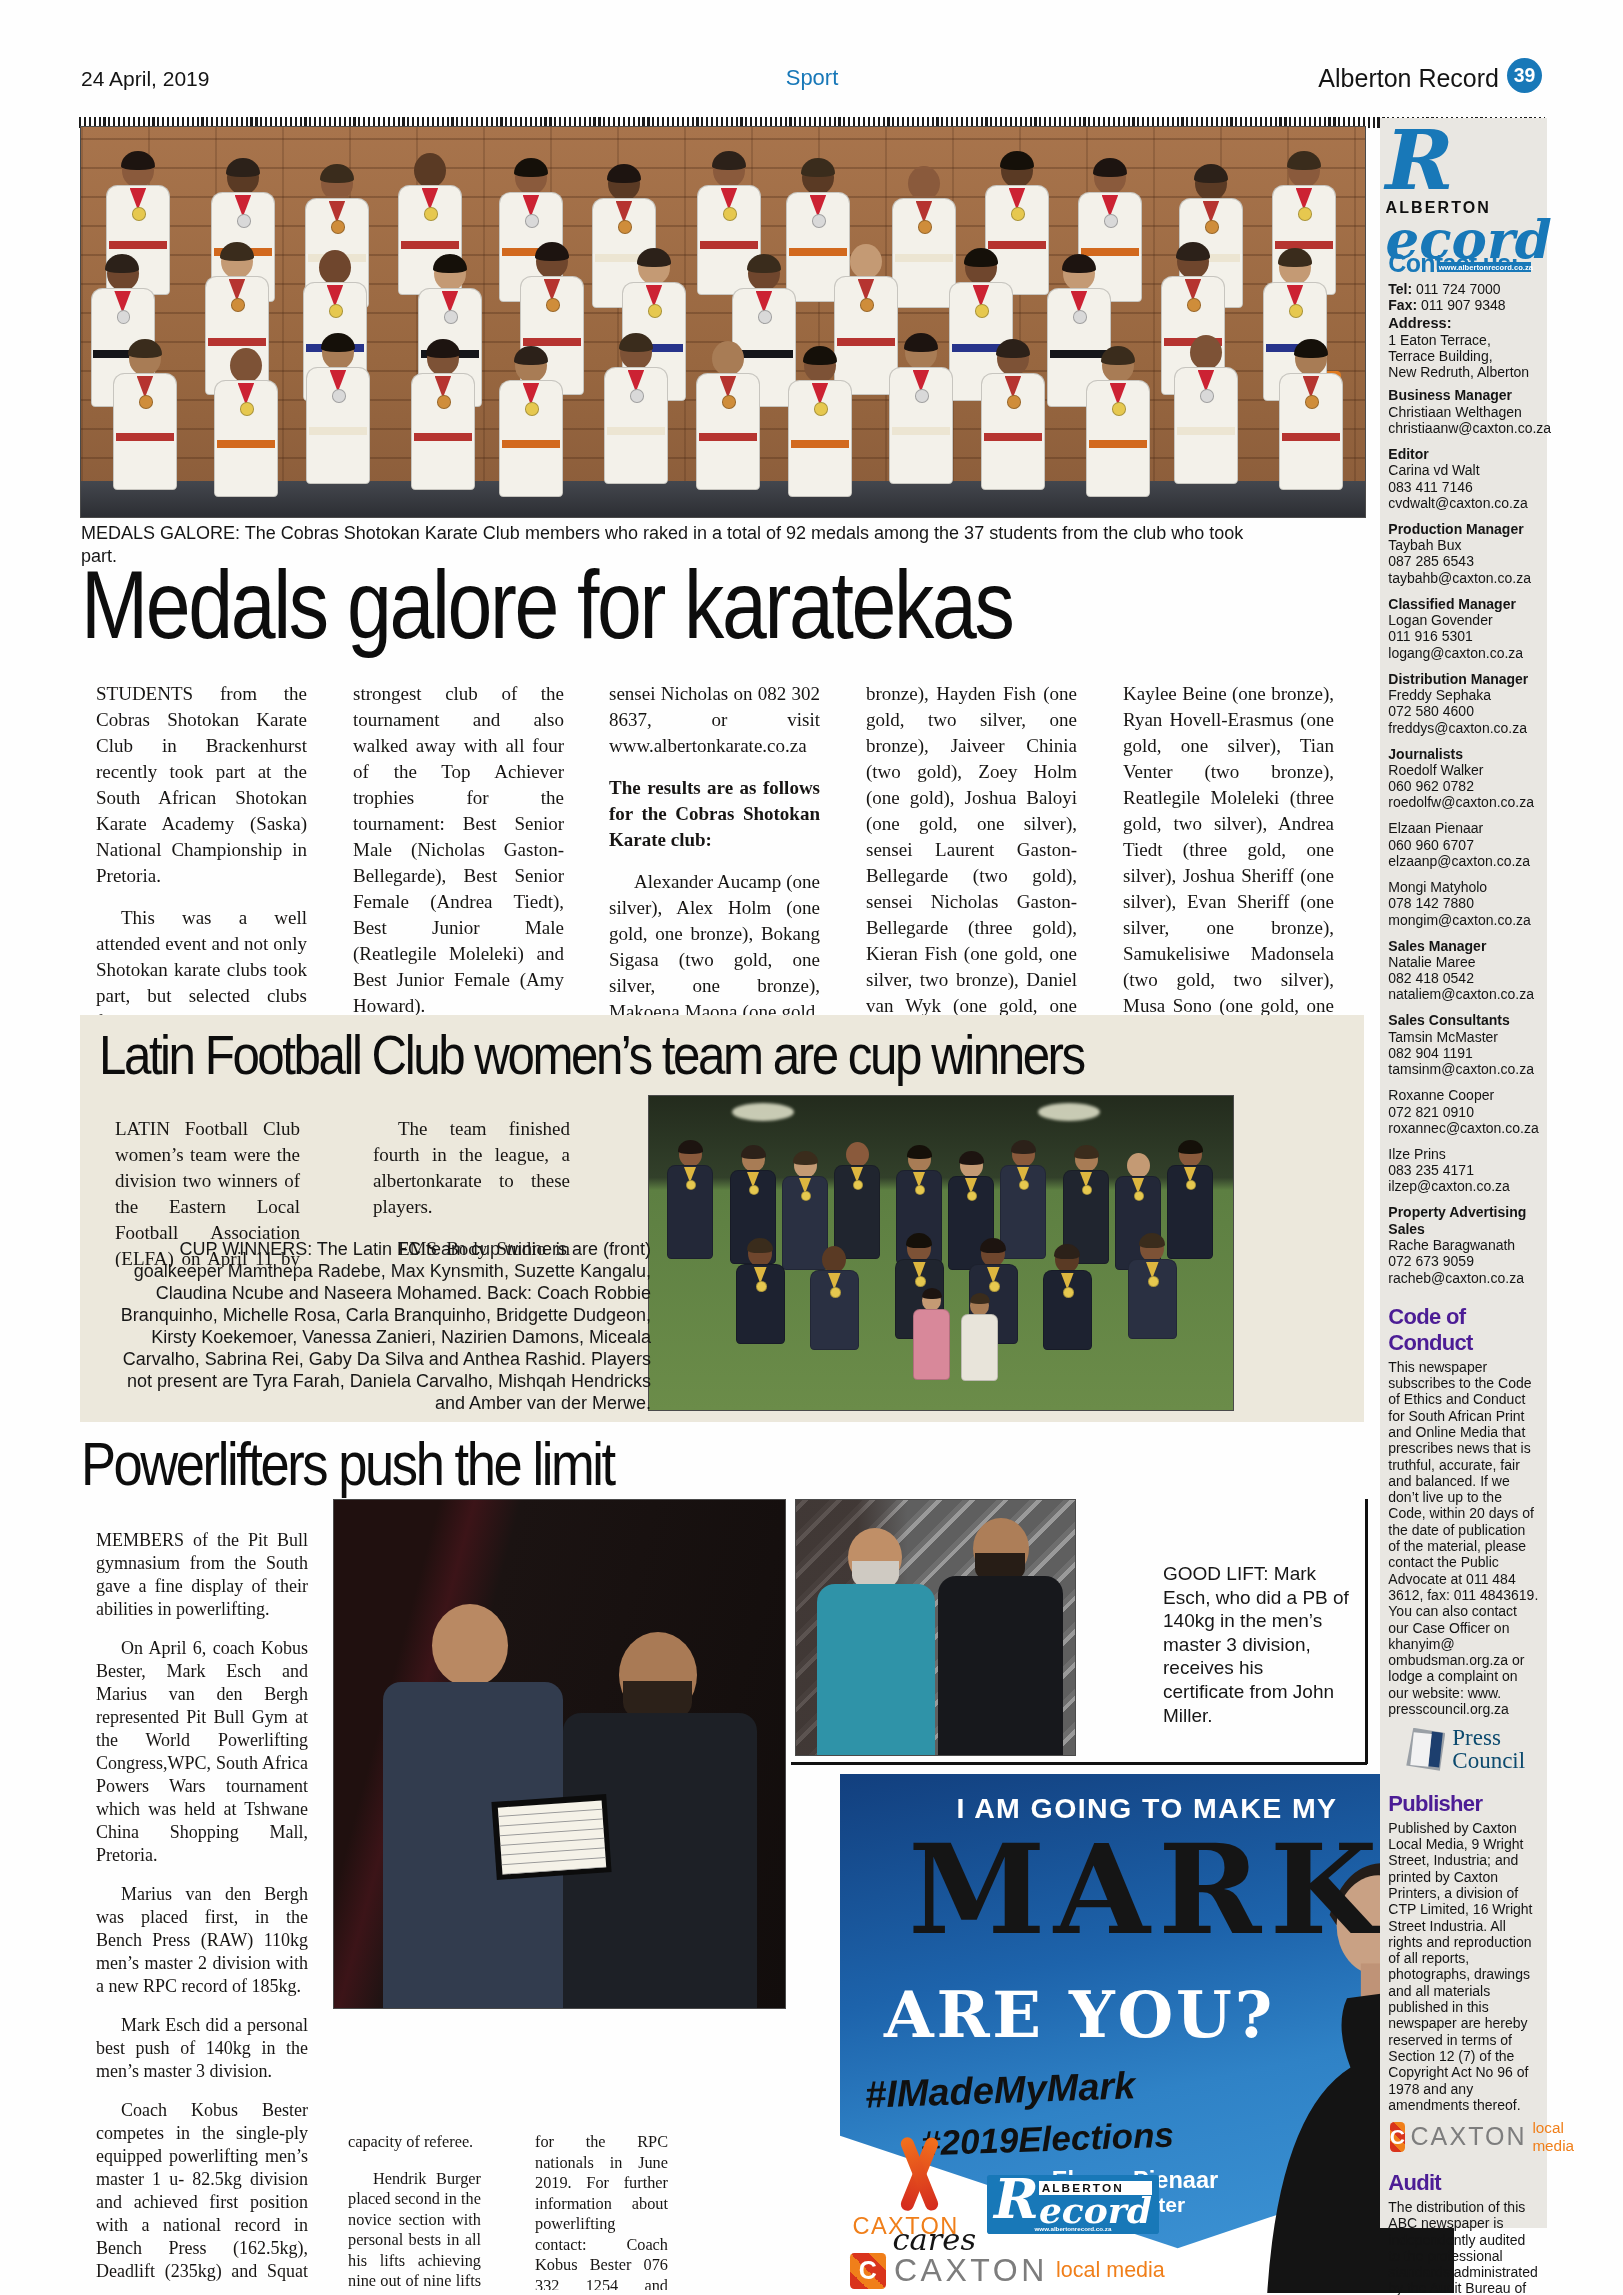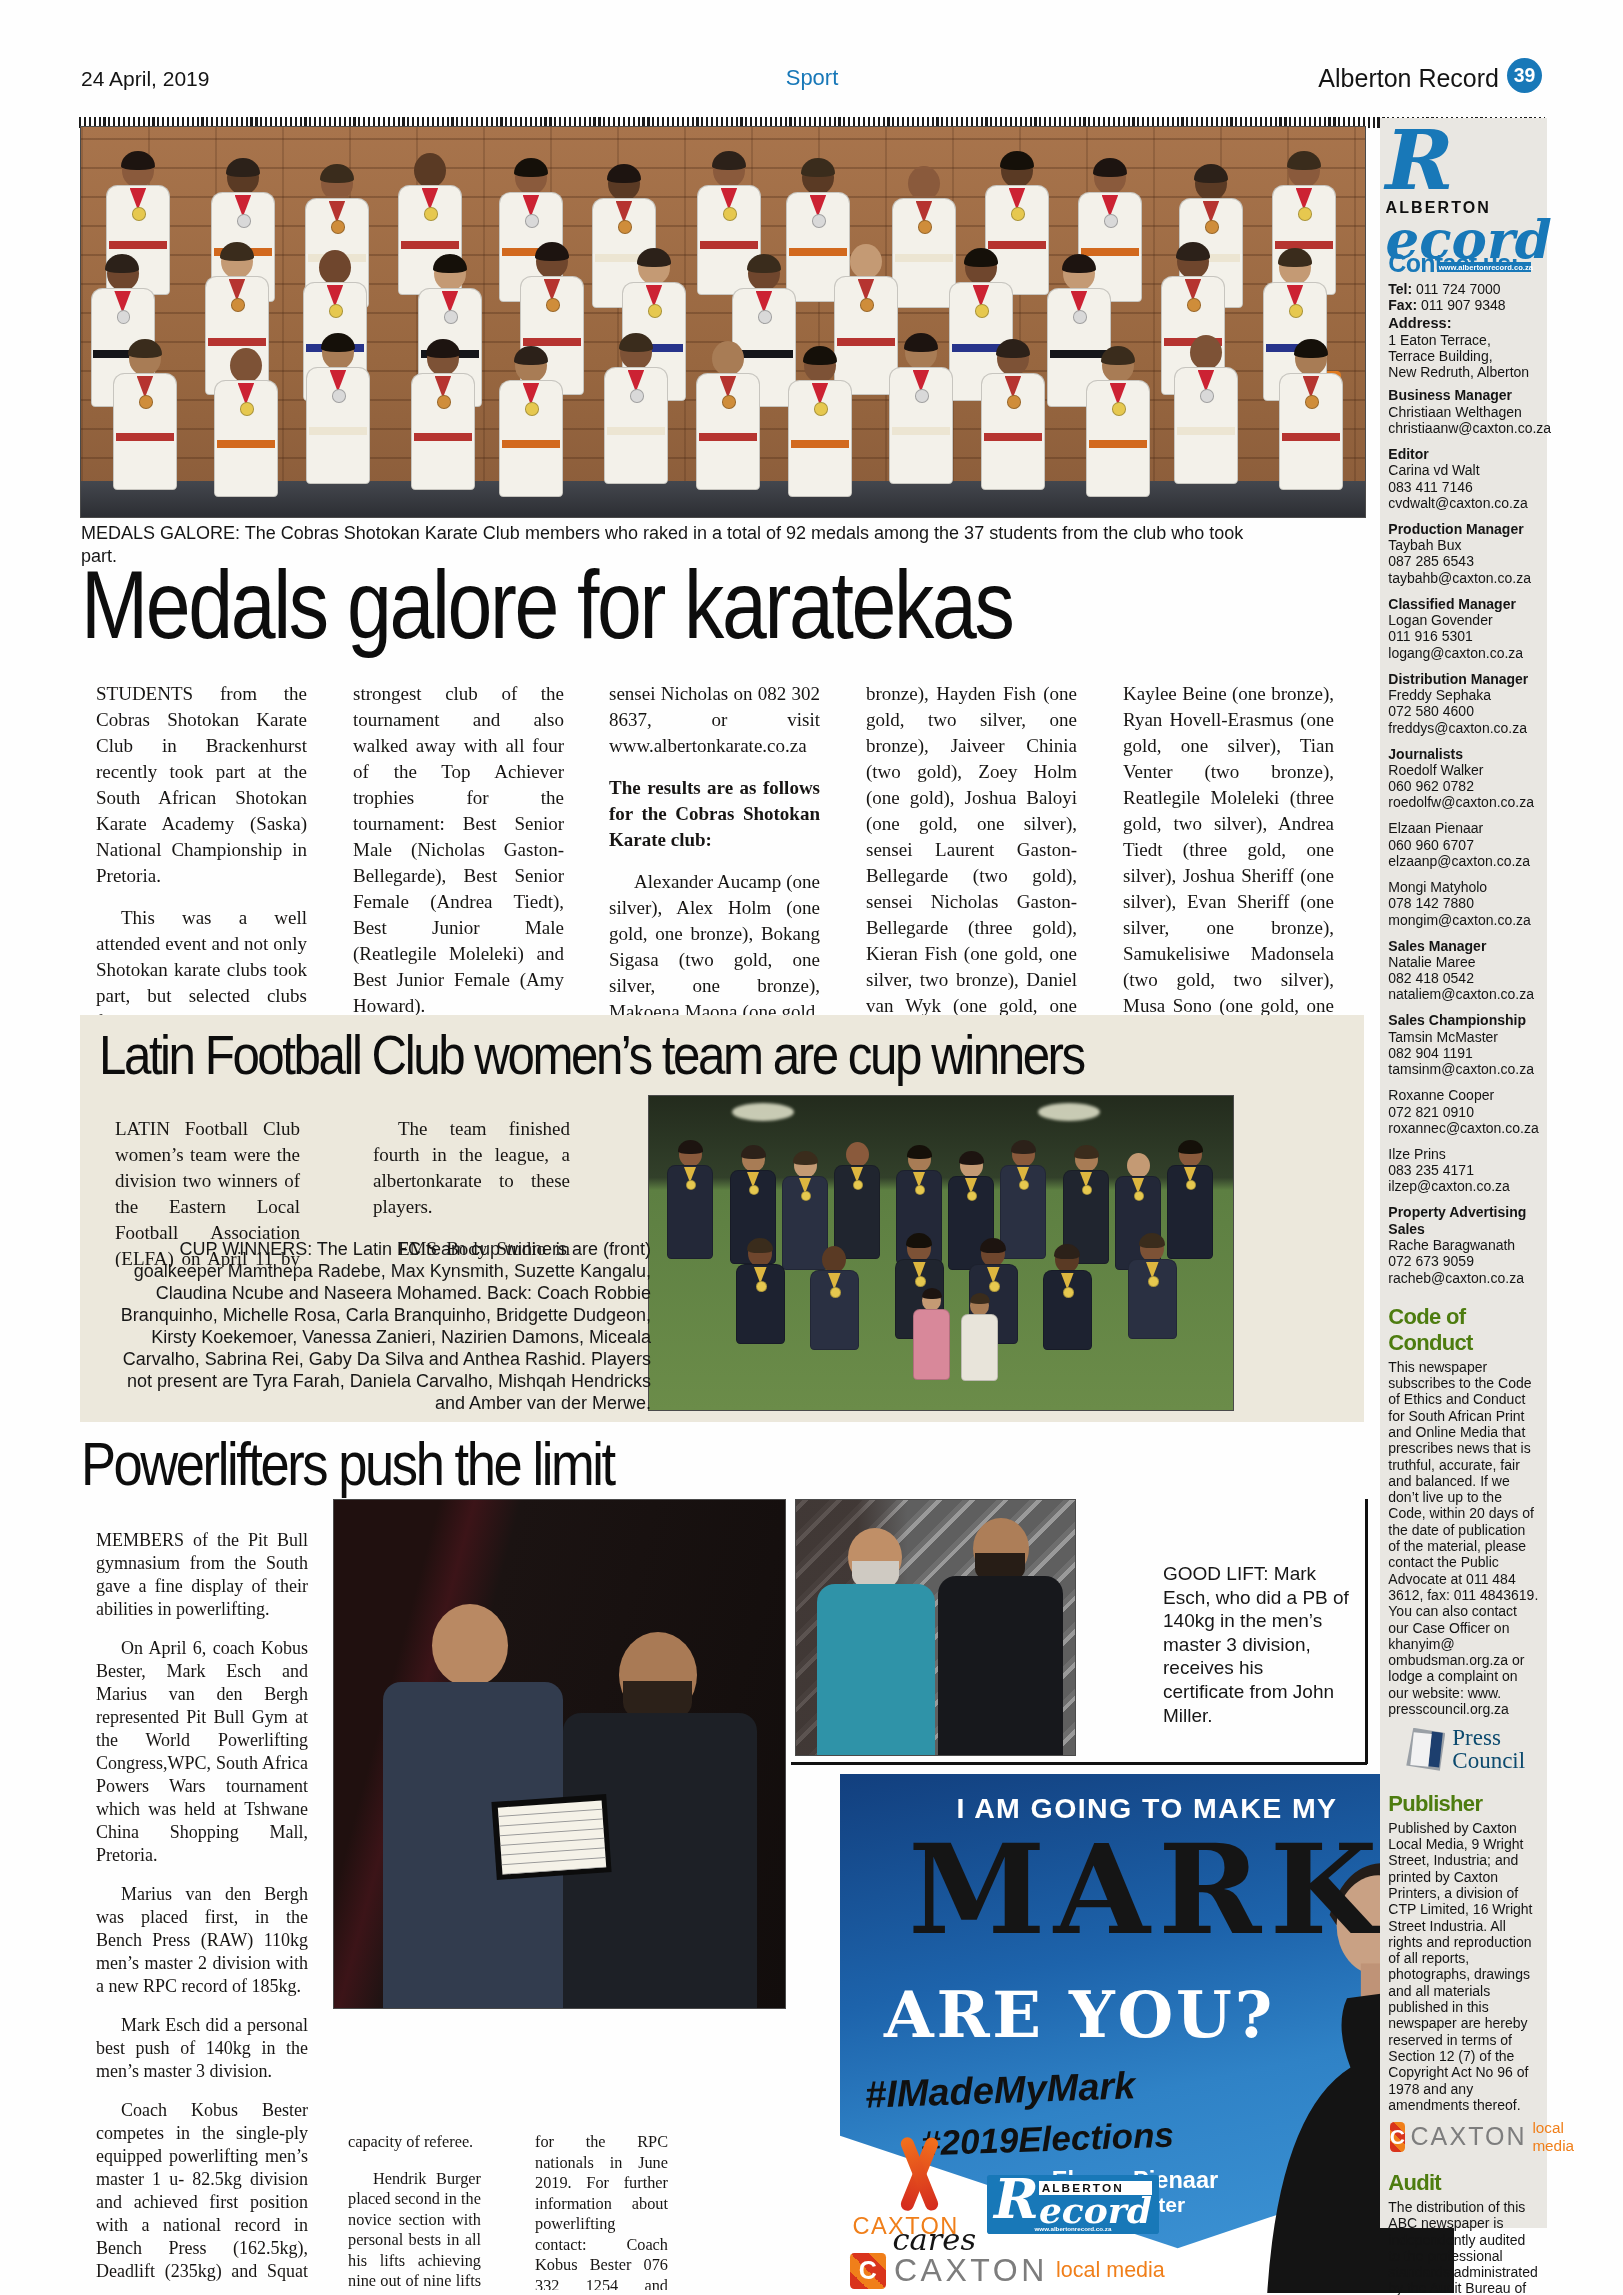--- a/index.html
+++ b/index.html
@@ -112,21 +112,21 @@
   .clm-lm{font-size:21.5px;color:#f07f1a;}
 
   
   #sidebar{position:absolute;left:1380px;top:118px;width:167px;height:2110px;background:#e9e7e2;display:flex;flex-direction:column;padding:0;box-sizing:border-box;}
   .sb-pad{padding:0 8.3px;}
   #sb-logo{margin:9.7px 5.6px 4.2px 5.6px;height:106px;}
   .sb-bar{height:9.7px;background:#1878b8;margin:2.8px 0 7px 0;}
   .sb-bar-thin{height:5.6px;background:#1878b8;margin:7px 0;}
   .sb-bar-bottom{height:11px;background:#1878b8;margin-top:auto;}
   .sb-h{color:#1878b8;font-weight:bold;font-size:25px;margin:1.4px 0 2.8px 0;letter-spacing:-0.7px;}
-  .sb-h2{color:#4d7c0f;font-weight:bold;font-size:22px;margin:1.4px 0 2.8px 0;letter-spacing:-0.7px;}
+  .sb-h2{color:#4c1d95;font-weight:bold;font-size:22px;margin:1.4px 0 2.8px 0;letter-spacing:-0.7px;}
   .sb-line,.sb-role{font-size:14px;line-height:16.3px;}
   .sb-role{font-weight:bold;}
   .sb-block{margin-bottom:9.7px;}
   .sb-text{font-size:14px;line-height:16.3px;}
   .sb-addr-label{font-weight:bold;font-size:14.6px;line-height:16.7px;margin-top:1.4px;}
   .pc{display:flex;align-items:center;gap:7px;margin:8.3px 0 2.8px 18px;}
   .pc-icon{position:relative;width:39px;height:43px;background:#9aa0a6;clip-path:polygon(18% 0,100% 12%,86% 100%,0 88%);}
   .pc-icon:after{content:"";position:absolute;left:5.6px;top:5.6px;width:18px;height:33px;background:#f2f2f2;transform:rotate(6deg);}
   .pc-icon:before{content:"";position:absolute;right:4.2px;top:4.2px;width:11px;height:35px;background:#1d3f6e;transform:rotate(6deg);}
   .pc-text{font-family:"Liberation Serif",serif;font-size:23px;line-height:23.6px;color:#0c4a6e;}
@@ -770,21 +770,21 @@
             <div class="sb-line">078 142 7880</div>
             <div class="sb-line">mongim@caxton.co.za</div>
           </div>
           <div class="sb-block">
             <div class="sb-role">Sales Manager</div>
             <div class="sb-line">Natalie Maree</div>
             <div class="sb-line">082 418 0542</div>
             <div class="sb-line">nataliem@caxton.co.za</div>
           </div>
           <div class="sb-block">
-            <div class="sb-role">Sales Championship</div>
+            <div class="sb-role">Sales Consultants</div>
             <div class="sb-line">Tamsin McMaster</div>
             <div class="sb-line">082 904 1191</div>
             <div class="sb-line">tamsinm@caxton.co.za</div>
           </div>
           <div class="sb-block">
             <div class="sb-line">Roxanne Cooper</div>
             <div class="sb-line">072 821 0910</div>
             <div class="sb-line">roxannec@caxton.co.za</div>
           </div>
           <div class="sb-block">

